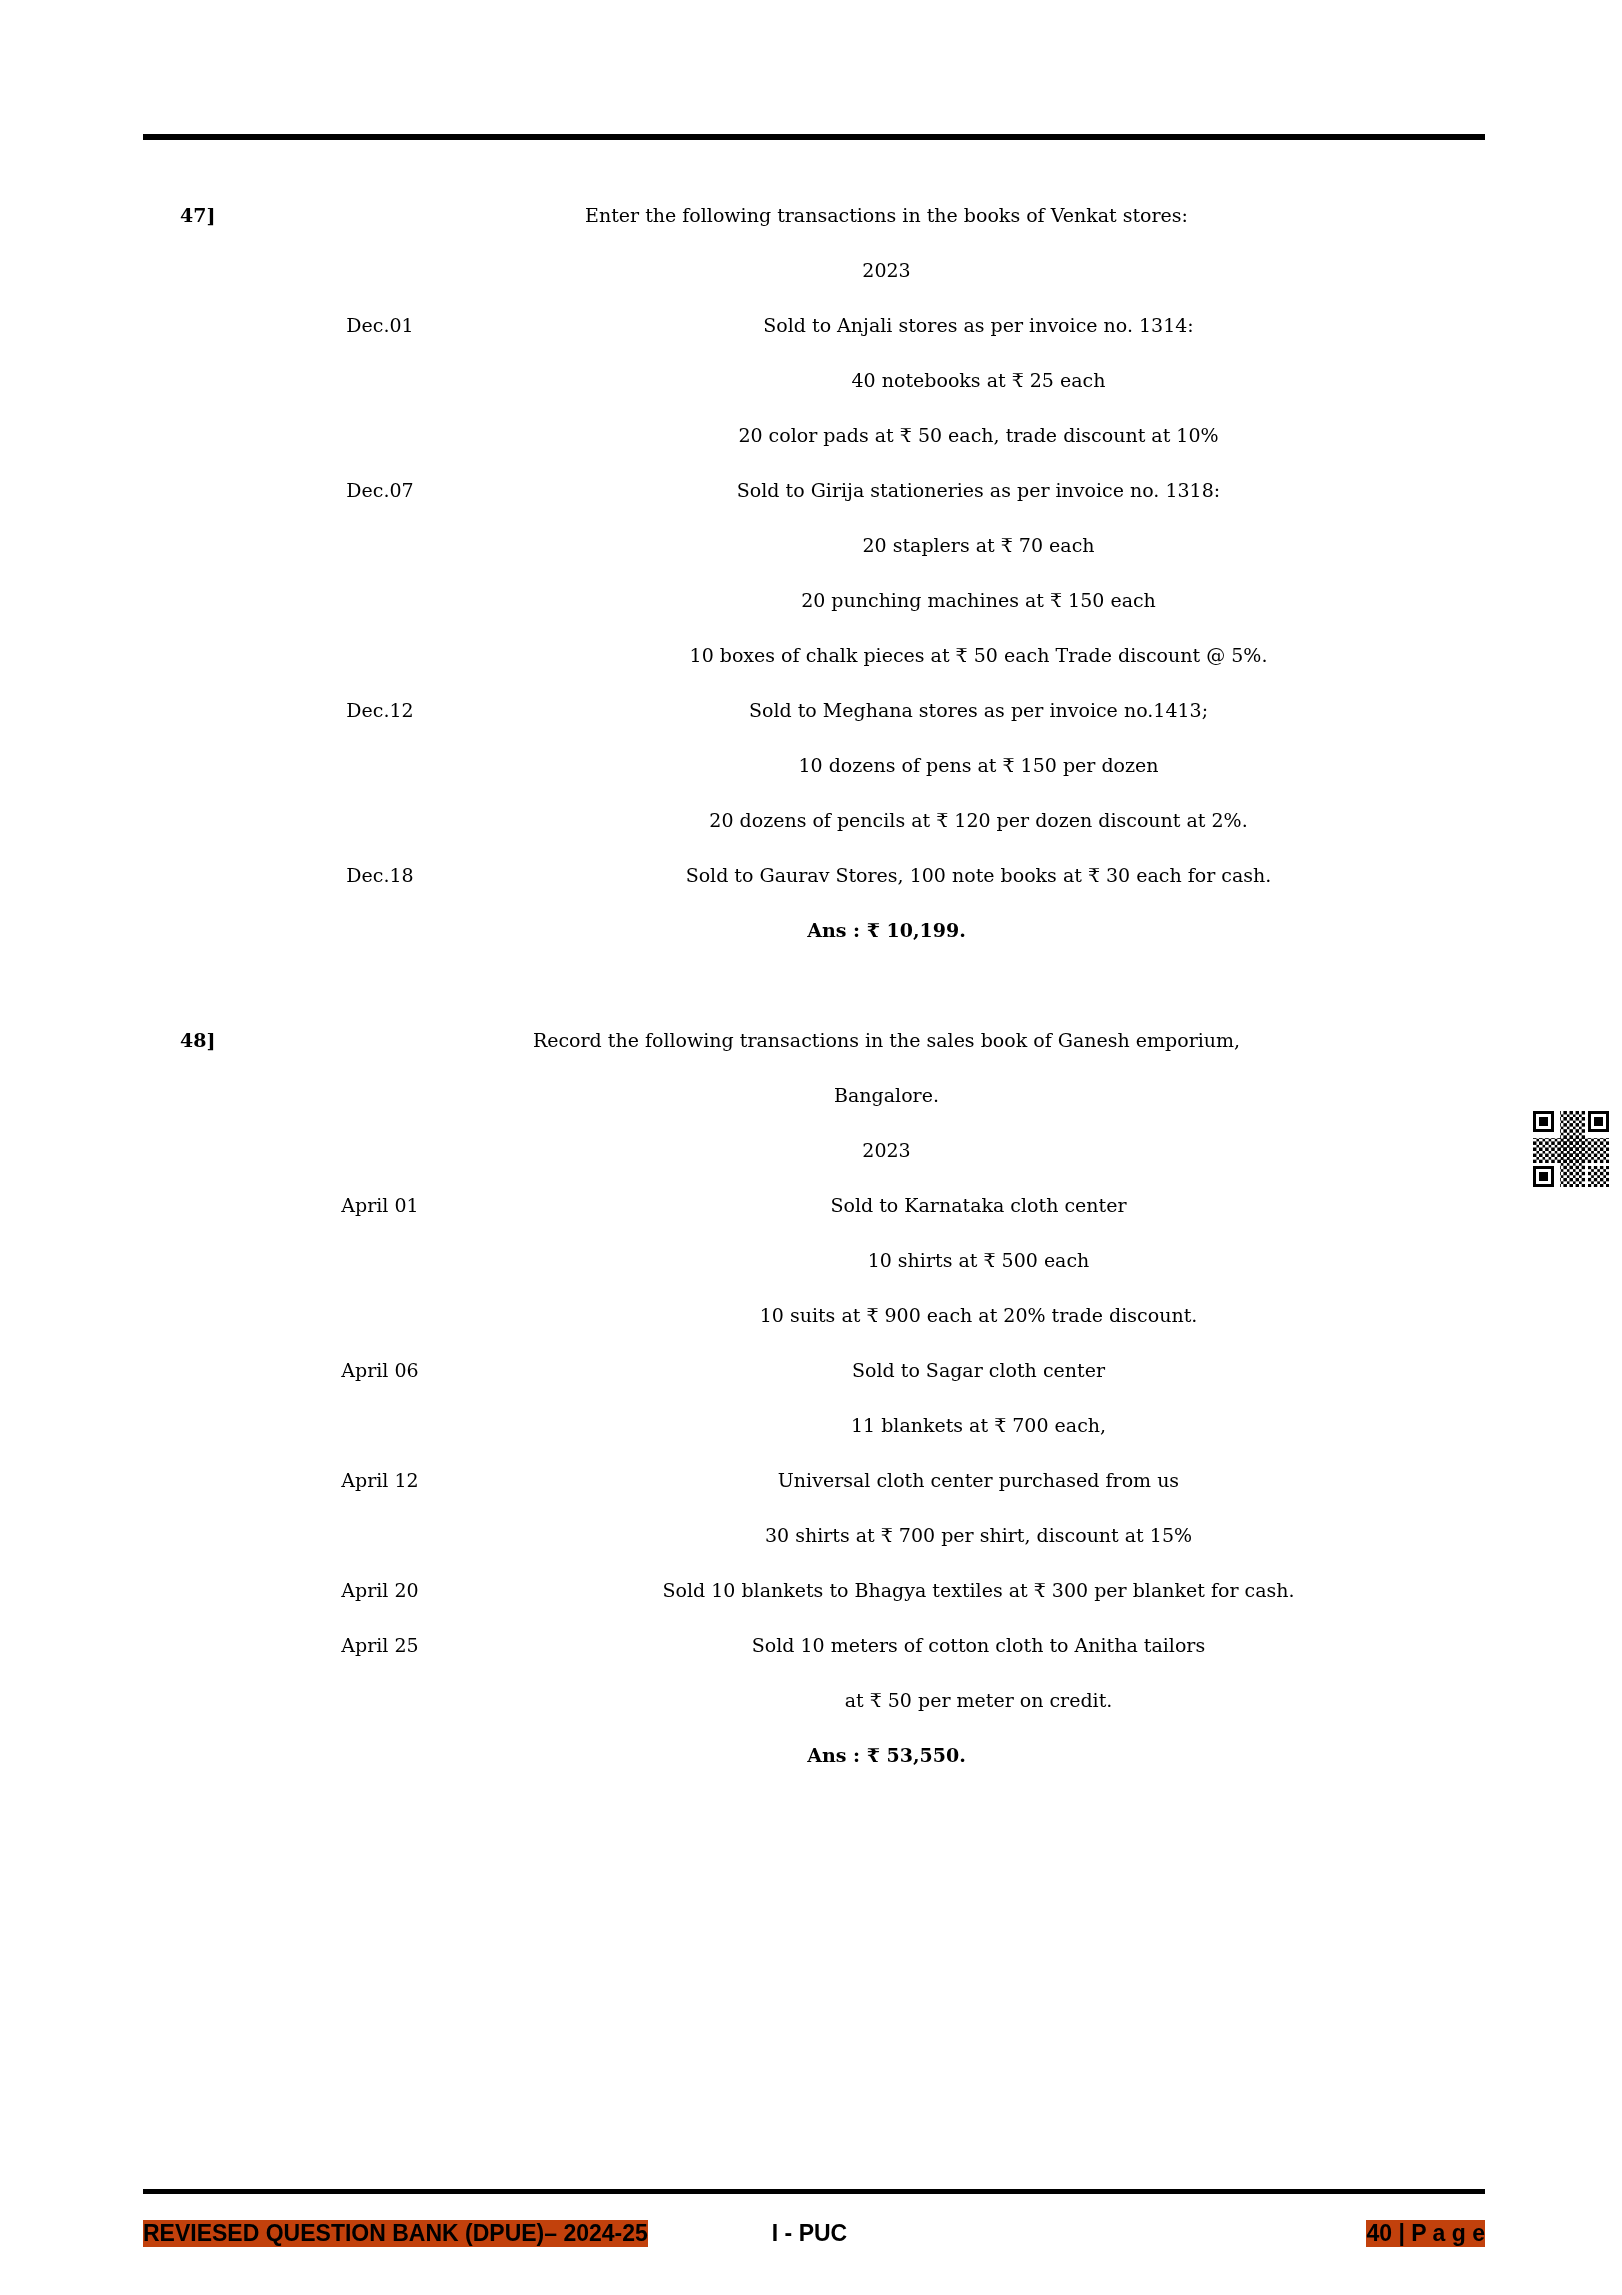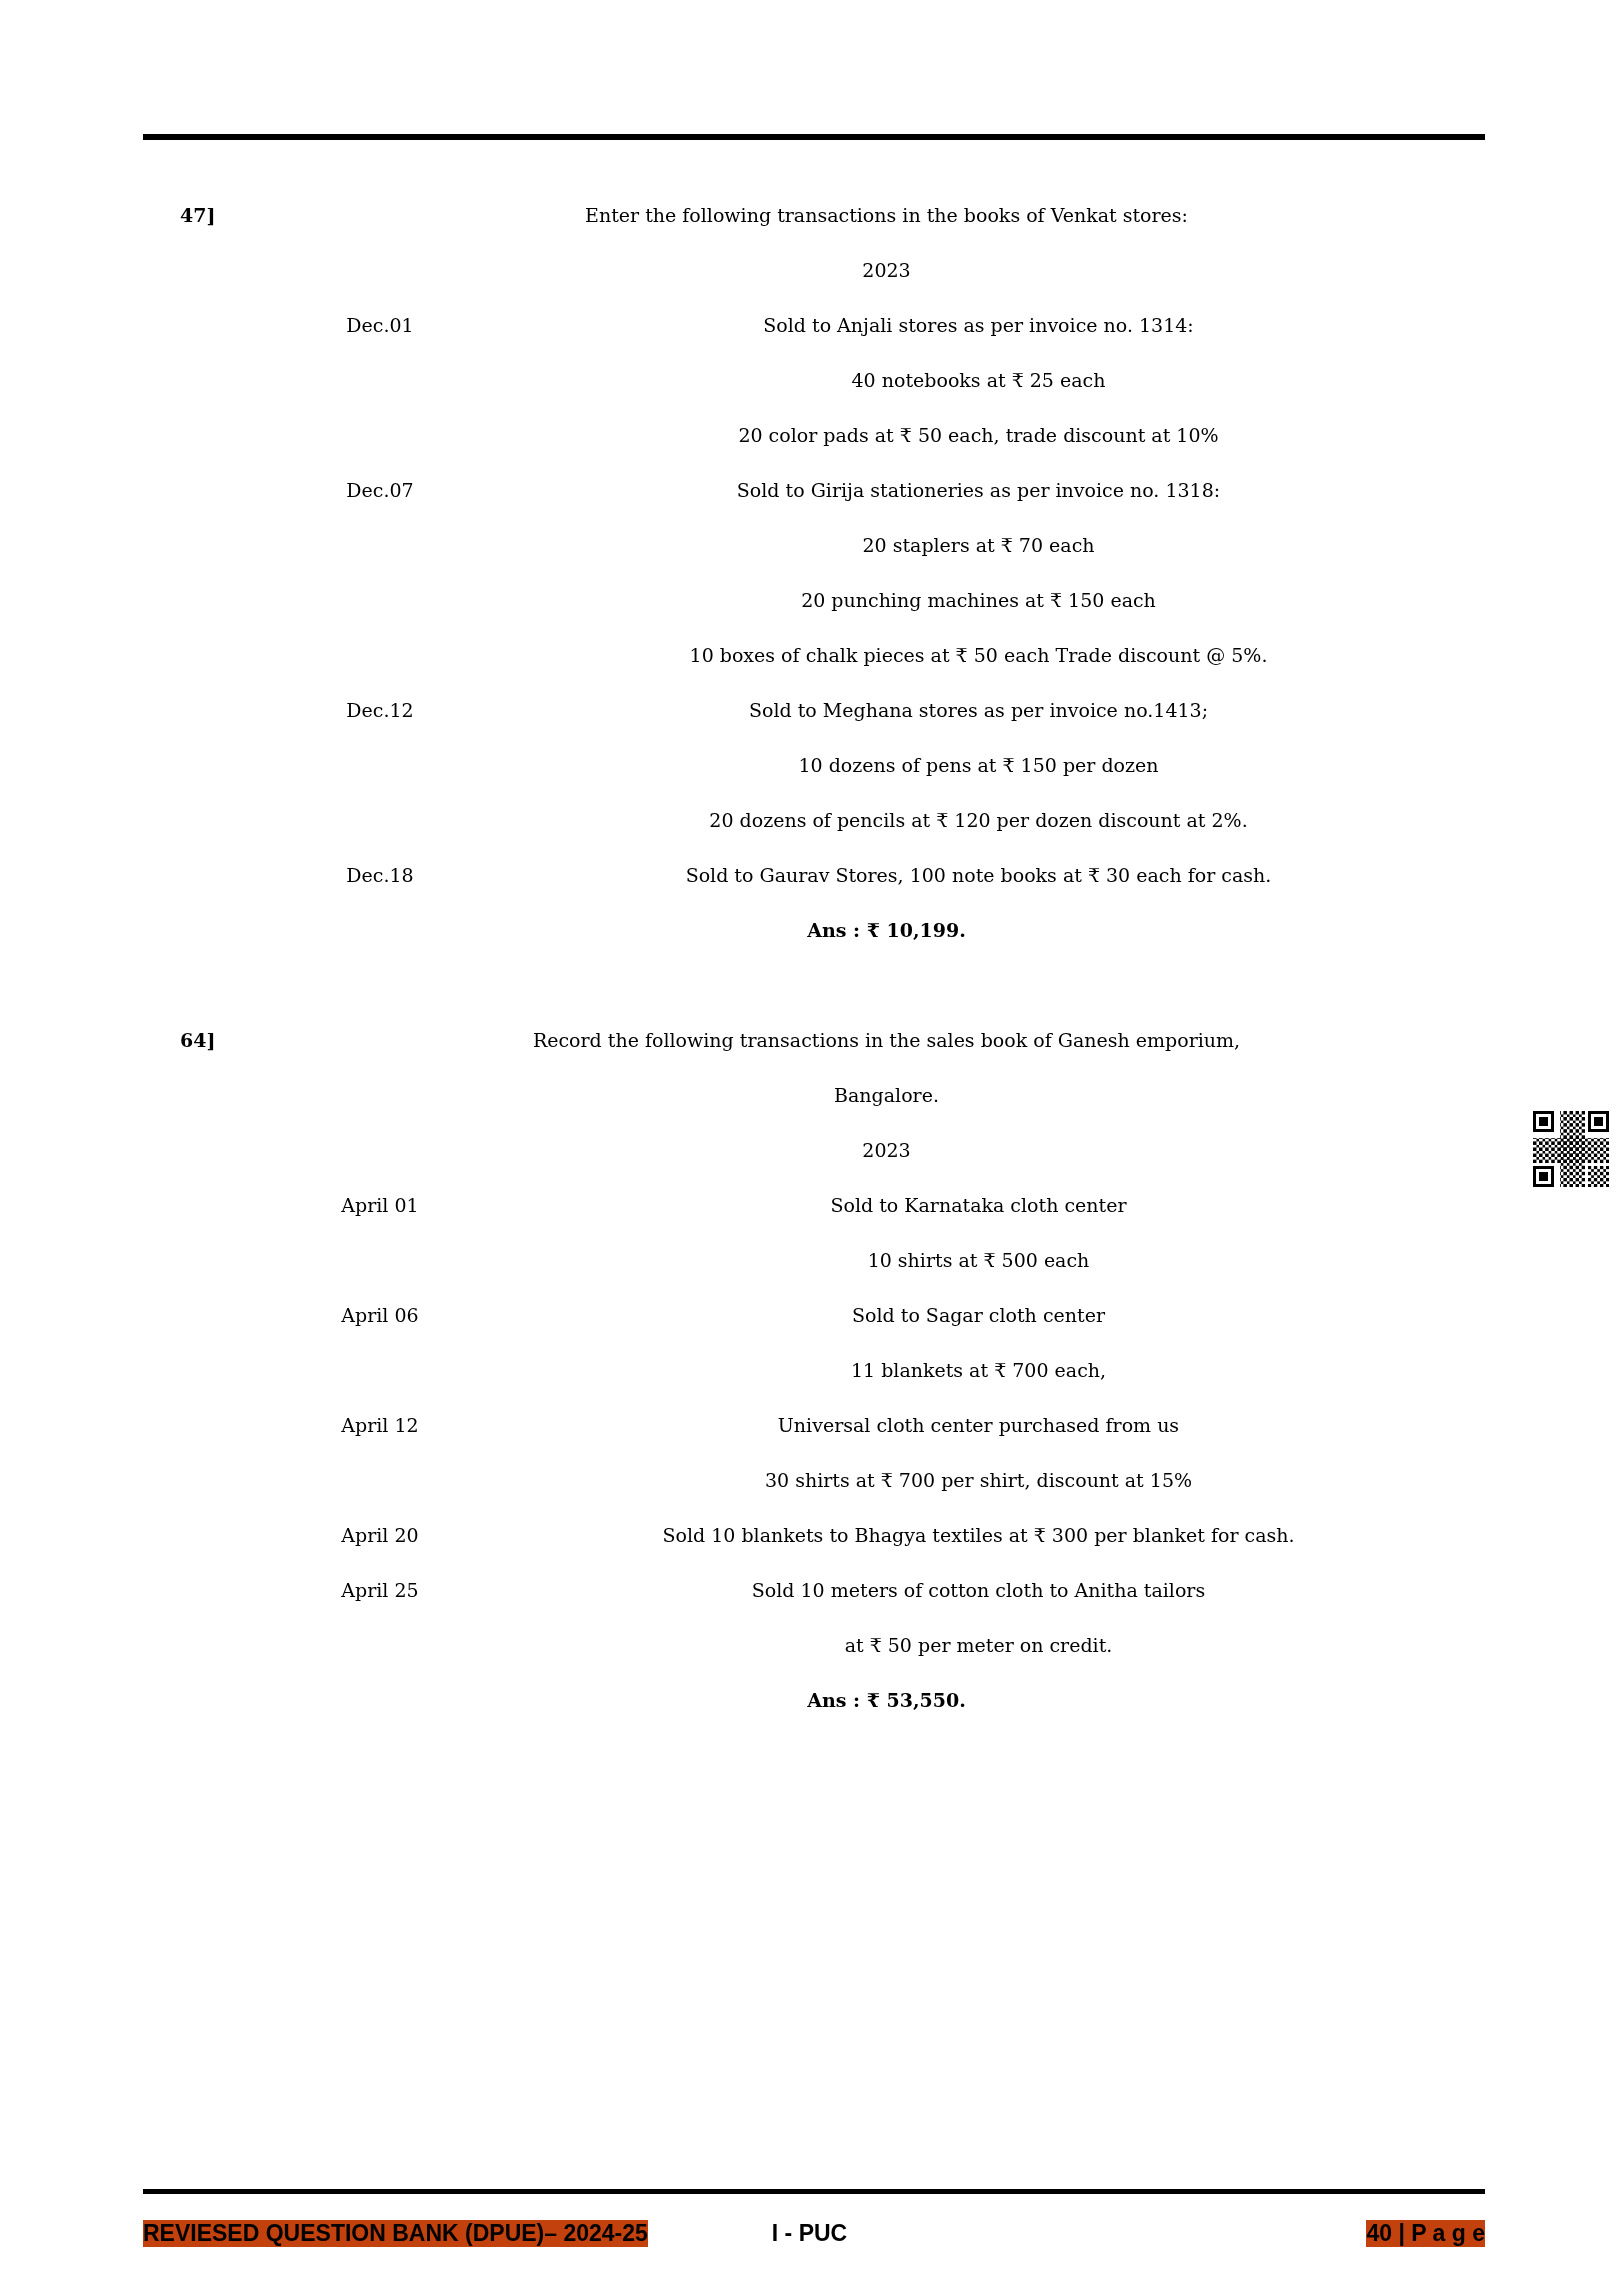--- a/index.html
+++ b/index.html
@@ -147,32 +147,36 @@
             <div class="entry-text">20 dozens of pencils at ₹ 120 per dozen discount at 2%.</div>
           </div>
           <div class="entry-row">
             <div class="date-cell">Dec.18</div>
             <div class="entry-text">Sold to Gaurav Stores, 100 note books at ₹ 30 each for cash.</div>
           </div>
           <div class="answer">Ans : ₹ 10,199.</div>
         </div>
       </section>
       <section class="question">
-        <div class="q-num">64]</div>
+        <div class="q-num">48]</div>
         <div class="q-body">
           <div class="text-line">Record the following transactions in the sales book of Ganesh emporium,</div>
           <div class="text-line">Bangalore.</div>
           <div class="text-line">2023</div>
           <div class="entry-row">
             <div class="date-cell">April 01</div>
             <div class="entry-text">Sold to Karnataka cloth center</div>
           </div>
           <div class="entry-row">
             <div class="date-cell"></div>
             <div class="entry-text">10 shirts at ₹ 500 each</div>
+          </div>
+          <div class="entry-row">
+            <div class="date-cell"></div>
+            <div class="entry-text">10 suits at ₹ 900 each at 20% trade discount.</div>
           </div>
           <div class="entry-row">
             <div class="date-cell">April 06</div>
             <div class="entry-text">Sold to Sagar cloth center</div>
           </div>
           <div class="entry-row">
             <div class="date-cell"></div>
             <div class="entry-text">11 blankets at ₹ 700 each,</div>
           </div>
           <div class="entry-row">

